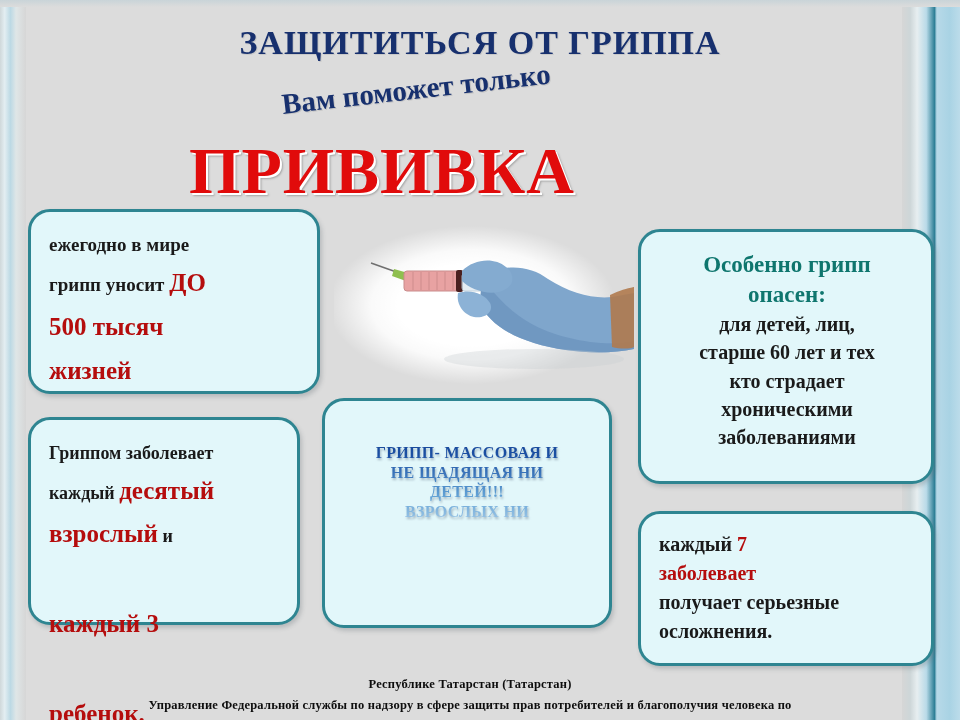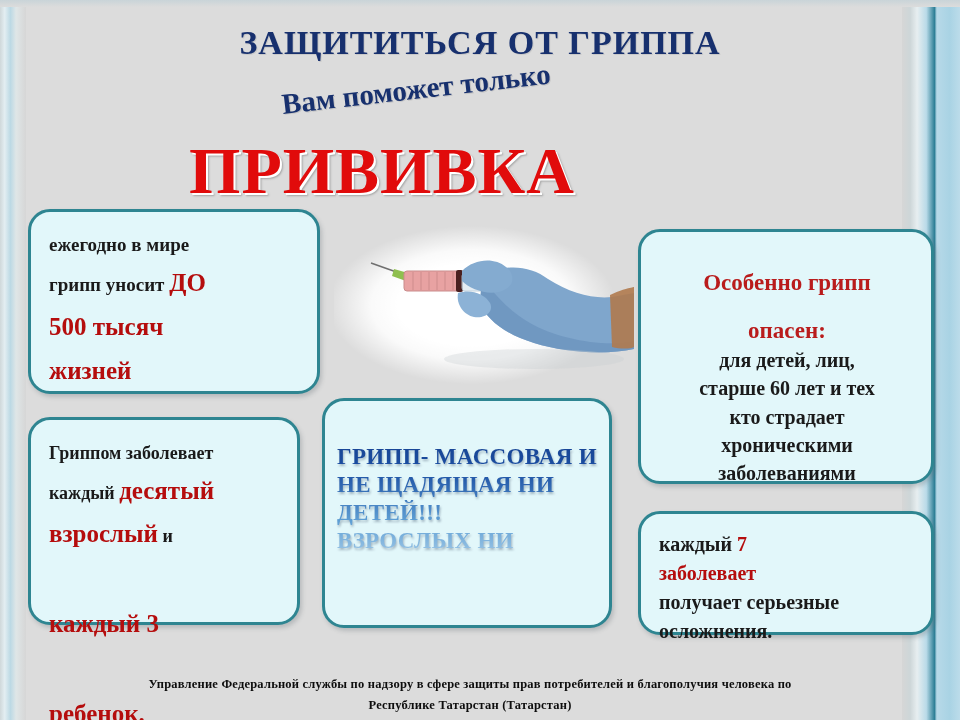--- a/index.html
+++ b/index.html
@@ -59,52 +59,52 @@
     background:#e2f7fa;
     border:3px solid #2e8591;
     border-radius:22px;
     box-sizing:border-box;
     box-shadow:2px 3px 4px rgba(100,110,115,.30);
   }
   .box-tl{left:28px; top:209px; width:292px; height:185px;}
   .box-bl{left:28px; top:417px; width:272px; height:208px;}
   .box-mid{left:322px;top:398px; width:290px; height:230px;}
   .box-tr{left:638px;top:229px; width:296px; height:255px;}
-  .box-br{left:638px;top:511px; width:296px; height:124px;}
+  .box-br{left:638px;top:511px; width:296px; height:155px;}
 
   .box .inner{
     padding:14px 16px 0 18px;
     font-family:"Liberation Serif", serif;
     color:#1a1a1a;
   }
   .rb {color:#b50d0d;font-weight:bold;}
 
   
   .box-tl .inner{font-size:19px;font-weight:bold;line-height:1.75;padding-top:16px;}
   .box-tl .big{font-size:25px;}
 
   
   .box-bl .inner{font-size:18px;font-weight:bold;line-height:1.72;padding-top:18px;}
   .box-bl .big{font-size:25px;margin-top:47px;}
 
   
   .box-mid .inner{
     padding:42px 12px 0 12px;
-    text-align:left;
-    font-size:23px;font-weight:bold;line-height:1.22;
+    text-align:center;
+    font-size:16px;font-weight:bold;line-height:1.22;
     letter-spacing:.3px;
     background:linear-gradient(to bottom,#12337c 0%,#1b4fa3 45%,#5f9fd4 78%,#9cc6e6 100%);
     -webkit-background-clip:text;background-clip:text;
     color:transparent;-webkit-text-fill-color:transparent;
     filter:drop-shadow(1px 2px 1px rgba(140,160,175,.75));
   }
 
   
   .box-tr .inner{padding-top:18px;text-align:center;font-size:20px;font-weight:bold;line-height:1.42;}
-  .box-tr .title{color:#b91c1c;font-size:23px;line-height:1.3;margin-top:18px;}
+  .box-tr .title{color:#0f766e;font-size:23px;line-height:1.3;}
 
   
   .box-br .inner{padding-top:16px;font-size:20px;font-weight:bold;line-height:1.45;}
 
   
   .photo{
     position:absolute;left:334px;top:219px;width:300px;height:172px;
   }
   .photo .halo{
     position:absolute;left:0;top:0;width:300px;height:172px;
@@ -215,15 +215,15 @@
 <div class="box box-br">
   <div class="inner">
     <div><span>каждый </span><span class="rb">7</span></div>
     <div class="rb">заболевает</div>
     <div>получает серьезные</div>
     <div>осложнения.</div>
   </div>
 </div>
 
 <div class="footer">
+  <div>Республике Татарстан (Татарстан)</div>
   <div>Управление Федеральной службы по надзору в сфере защиты прав потребителей и благополучия человека по</div>
-  <div>Республике Татарстан (Татарстан)</div>
 </div>
 
 </body></html>

